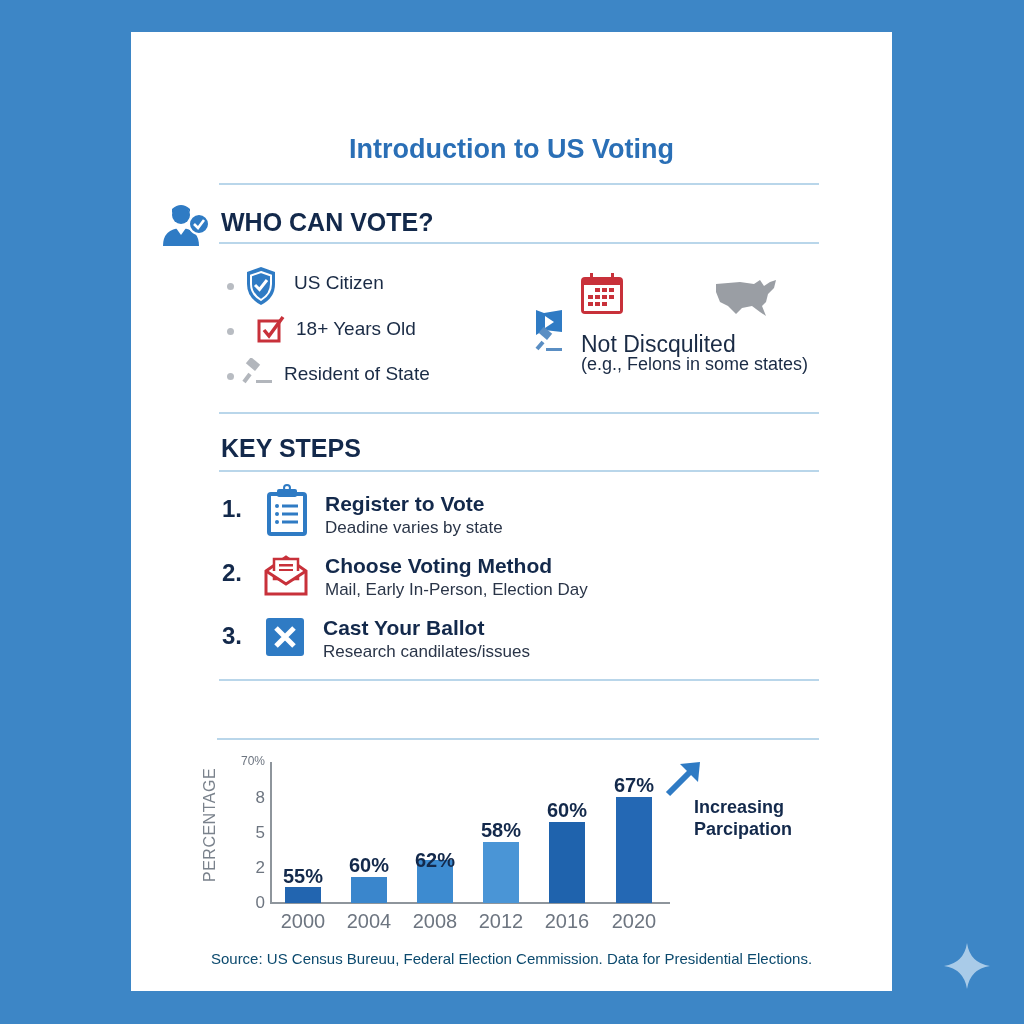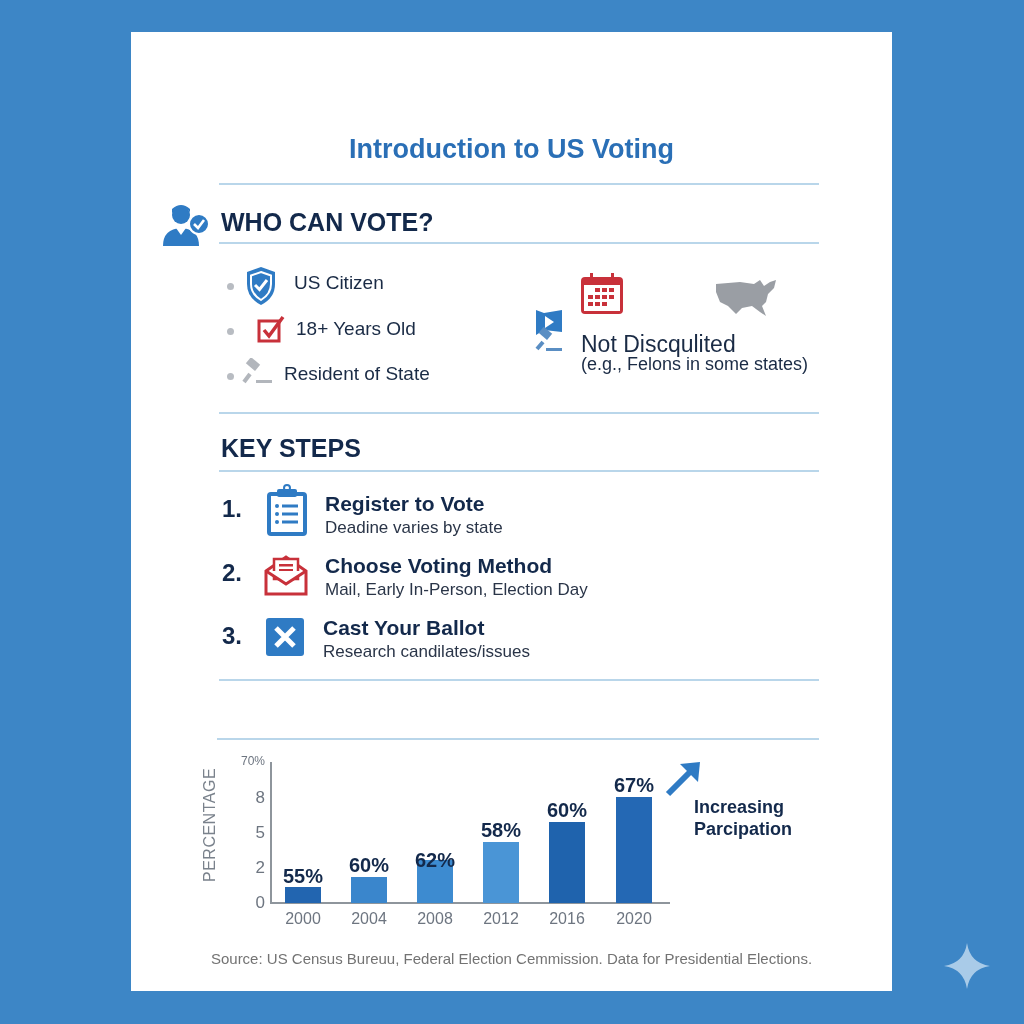--- a/index.html
+++ b/index.html
@@ -9,24 +9,24 @@
   .title{left:0;width:761px;top:30px;text-align:center;font-size:45px;font-weight:bold;color:#13294b;letter-spacing:0.5px;}
   .subtitle{left:0;width:761px;top:90px;text-align:center;font-size:27px;font-weight:bold;color:#2a6fb6;margin-top:12px;}
   .rule{height:2px;background:#b9d6ea;}
   .h2{font-size:25px;font-weight:bold;color:#13294b;}
   .bullet{width:7px;height:7px;border-radius:50%;background:#b8bcc2;}
   .req{font-size:19px;color:#1a2b45;}
   .stepnum{font-size:24px;font-weight:bold;color:#13294b;}
   .steptitle{font-size:21px;font-weight:bold;color:#13294b;}
   .stepdesc{font-size:17px;color:#2a3548;}
   .tick{font-size:12px;color:#6d7580;text-align:right;width:36px;}
-  .xl{font-size:16px;color:#6d7580;width:60px;text-align:center;}
+  .xl{font-size:20px;color:#6d7580;width:60px;text-align:center;}
   .bar{width:36px;}
   .blabel{font-size:20px;font-weight:bold;color:#13294b;width:60px;text-align:center;}
-  .source{left:0;width:761px;top:918px;text-align:center;font-size:15px;color:#737373;}
+  .source{left:0;width:761px;top:918px;text-align:center;font-size:15px;color:#0c4a6e;}
 </style>
 </head>
 <body>
 
 <div class="card">
 
   <div class="abs subtitle">Introduction to US Voting</div>
   <div class="abs rule" style="left:88px;top:151px;width:600px;"></div>
 
   <span class="abs" style="left:30px;top:170px;">

